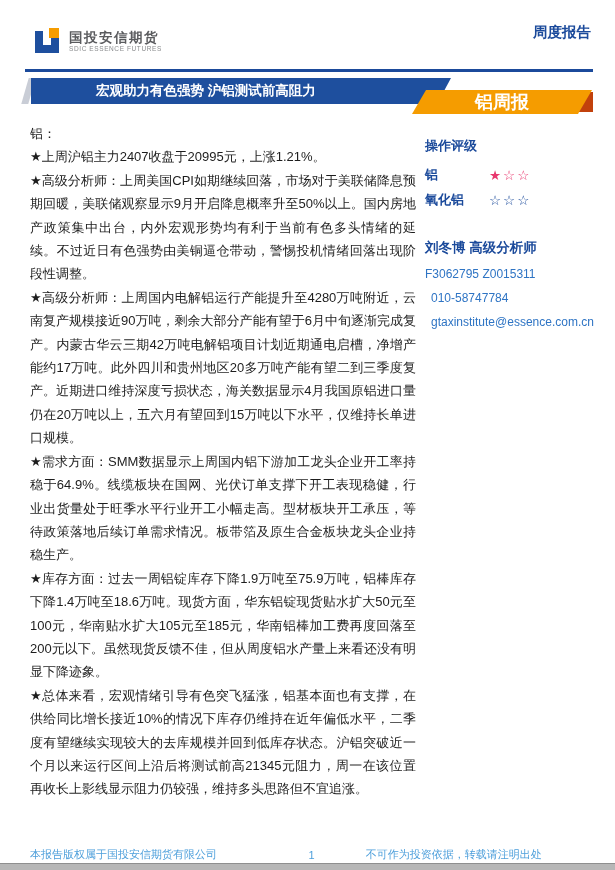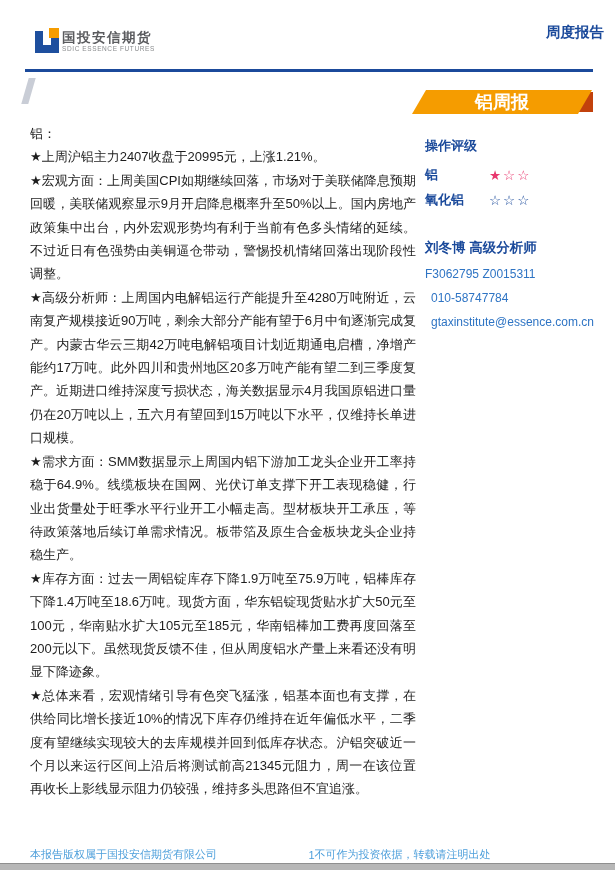--- a/index.html
+++ b/index.html
@@ -1,25 +1,25 @@
 <!DOCTYPE html>
 <html><head>
 <meta charset="utf-8">
 <style>
   html,body{margin:0;padding:0;background:#e9e9e9;}
   .page{position:relative;width:615px;height:870px;margin:0 auto;background:#ffffff;overflow:hidden;
         font-family:"Liberation Sans","DejaVu Sans",sans-serif;}
 
   
-  .logo{position:absolute;left:32px;top:26px;display:flex;align-items:center;}
+  .logo{position:absolute;left:32px;top:26px;display:flex;align-items:center;gap:7px;}
   .logo-icon{width:30px;height:30px;flex:0 0 auto;}
   .logo-cn{font-size:13.5px;font-weight:bold;color:#5a5b5e;letter-spacing:1.5px;line-height:15px;}
   .logo-en{font-size:6.5px;color:#8a8c8e;letter-spacing:0.6px;line-height:8px;}
 
-  .report-type{position:absolute;right:11px;top:23px;color:#1b4a9b;font-weight:bold;font-size:14.5px;margin-left:20px;}
+  .report-type{position:absolute;right:24px;top:23px;color:#1b4a9b;font-weight:bold;font-size:14.5px;margin-left:20px;}
   .date-bar{position:absolute;right:22px;top:44px;width:139px;height:20px;background:#c2410c;
             color:#ffffff;font-weight:bold;font-size:12.5px;display:flex;align-items:center;justify-content:center;margin-top:48px;}
   .header-rule{position:absolute;left:25px;right:22px;top:69px;height:3px;background:#1b4a9b;}
 
   
   .title-accent{position:absolute;left:25px;top:78px;width:7px;height:26px;background:#c9cdd6;transform:skewX(-16deg);}
   .title-bar{position:absolute;left:31px;top:78px;width:420px;height:26px;background:#1e4f9e;
              clip-path:polygon(0 0,100% 0,calc(100% - 14px) 100%,0 100%);
              color:#ffffff;font-weight:bold;font-size:13.5px;
              display:flex;align-items:center;justify-content:center;padding-right:70px;box-sizing:border-box;}
@@ -44,21 +44,21 @@
   .analyst{margin-top:30px;}
   .analyst-name{color:#1b4a9b;font-weight:bold;font-size:13.5px;margin-bottom:10px;}
   .analyst-line{color:#2e74c4;font-size:12px;margin-bottom:10px;white-space:nowrap;}
   .indent{padding-left:6px;}
 
   
   .footer{position:absolute;left:30px;right:22px;top:847px;display:flex;align-items:center;
           color:#4d9fdb;font-size:11px;}
   .footer-left{flex:1;text-align:left;}
   .footer-page{flex:0 0 auto;text-align:center;}
-  .footer-right{flex:1;text-align:left;}
+  .footer-right{flex:1;text-align:center;}
   .bottom-edge{position:absolute;left:0;right:0;bottom:0;height:6px;background:#b7b7b7;border-top:1px solid #8f8f8f;}
 </style>
 </head>
 <body>
 
 <div class="page">
 
   <div class="logo">
     <svg class="logo-icon" viewBox="0 0 30 30">
       <path d="M3 5 L11 5 L11 19 L19 19 L19 12 L27 12 L27 27 L3 27 Z" fill="#1e4f9e"></path>
@@ -67,26 +67,27 @@
     <div>
       <div class="logo-cn">国投安信期货</div>
       <div class="logo-en">SDIC ESSENCE FUTURES</div>
     </div>
   </div>
   <div class="report-type">周度报告</div>
   <div class="date-bar">2024年05月20日</div>
   <div class="header-rule"></div>
 
   <div class="title-accent"></div>
+  <div class="title-bar">宏观助力有色强势 沪铝测试前高阻力</div>
   <div class="report-tab">铝周报</div>
 
   <div class="body-col">
     <p>铝：</p>
     <p>★上周沪铝主力2407收盘于20995元，上涨1.21%。</p>
-    <p>★宏观方面：上周美国CPI如期继续回落，市场对于美联储降息预期回暖，美联储观察显示9月开启降息概率升至50%以上。国内房地产政策集中出台，内外宏观形势均有利于当前有色多头情绪的延续。不过近日有色强势由美铜逼仓带动，警惕投机情绪回落出现阶段性调整。</p>
+    <p>★高级分析师：上周美国CPI如期继续回落，市场对于美联储降息预期回暖，美联储观察显示9月开启降息概率升至50%以上。国内房地产政策集中出台，内外宏观形势均有利于当前有色多头情绪的延续。不过近日有色强势由美铜逼仓带动，警惕投机情绪回落出现阶段性调整。</p>
     <p>★高级分析师：上周国内电解铝运行产能提升至4280万吨附近，云南复产规模接近90万吨，剩余大部分产能有望于6月中旬逐渐完成复产。内蒙古华云三期42万吨电解铝项目计划近期通电启槽，净增产能约17万吨。此外四川和贵州地区20多万吨产能有望二到三季度复产。近期进口维持深度亏损状态，海关数据显示4月我国原铝进口量仍在20万吨以上，五六月有望回到15万吨以下水平，仅维持长单进口规模。</p>
     <p>★需求方面：SMM数据显示上周国内铝下游加工龙头企业开工率持稳于64.9%。线缆板块在国网、光伏订单支撑下开工表现稳健，行业出货量处于旺季水平行业开工小幅走高。型材板块开工承压，等待政策落地后续订单需求情况。板带箔及原生合金板块龙头企业持稳生产。</p>
     <p>★库存方面：过去一周铝锭库存下降1.9万吨至75.9万吨，铝棒库存下降1.4万吨至18.6万吨。现货方面，华东铝锭现货贴水扩大50元至100元，华南贴水扩大105元至185元，华南铝棒加工费再度回落至200元以下。虽然现货反馈不佳，但从周度铝水产量上来看还没有明显下降迹象。</p>
     <p>★总体来看，宏观情绪引导有色突飞猛涨，铝基本面也有支撑，在供给同比增长接近10%的情况下库存仍维持在近年偏低水平，二季度有望继续实现较大的去库规模并回到低库存状态。沪铝突破近一个月以来运行区间上沿后将测试前高21345元阻力，周一在该位置再收长上影线显示阻力仍较强，维持多头思路但不宜追涨。</p>
   </div>
 
   <div class="sidebar">
     <div class="rating-title">操作评级</div>
     <div class="rating-row">
       <span class="rating-name">铝</span>

